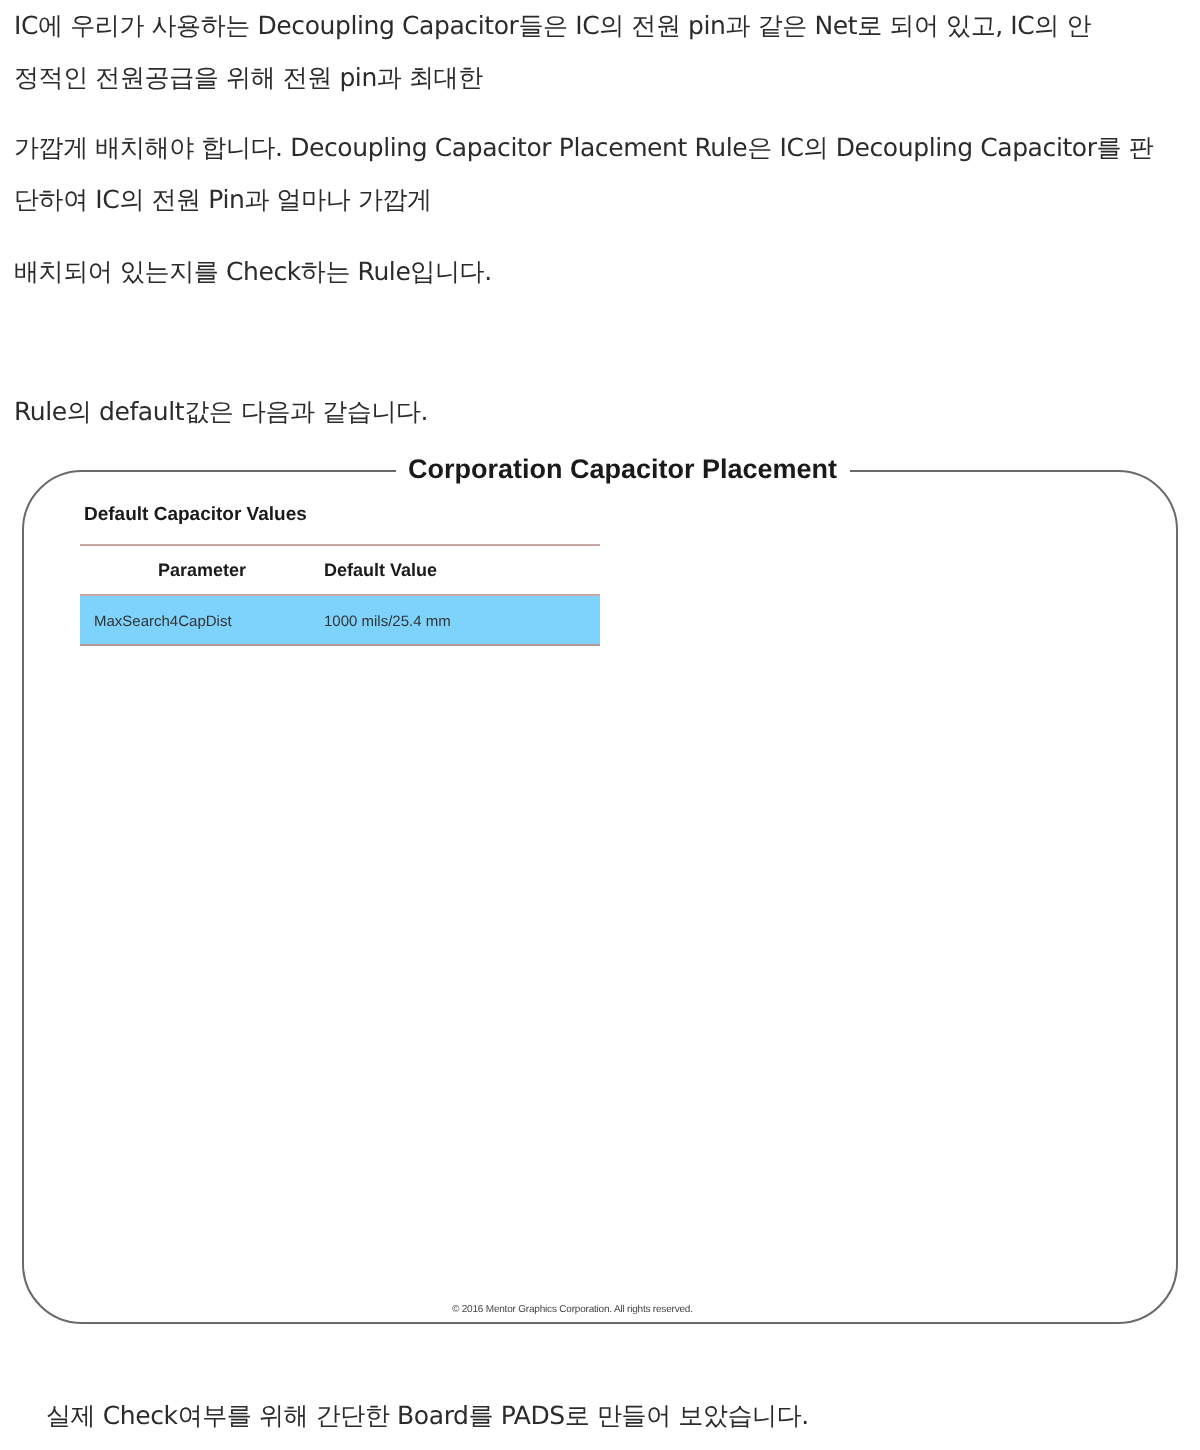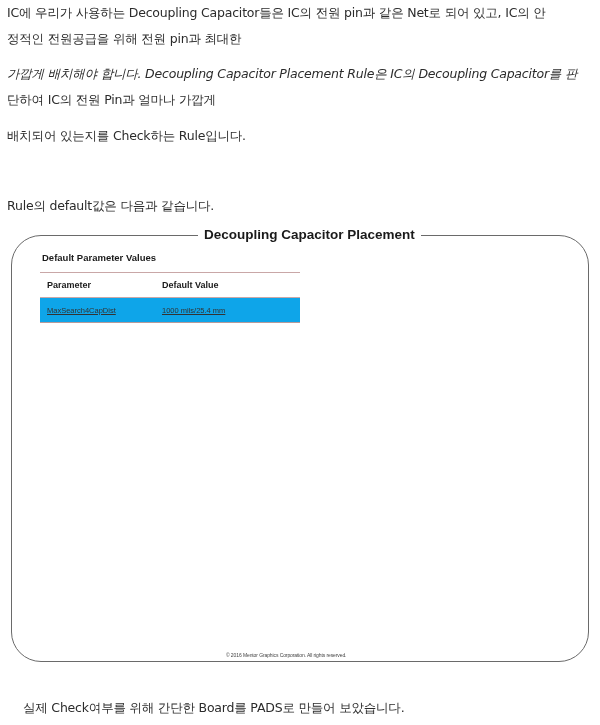--- a/index.html
+++ b/index.html
@@ -72,51 +72,50 @@
       border-top: 1px solid #c9a7a7;
       border-bottom: 1px solid #c9a7a7;
     }
     .param-table td {
       font-size: 7.5px;
       color: #333333;
       height: 24px;
       padding: 0 0 0 7px;
     }
     .param-table tr.shaded td {
-      background: #0ea5e9;
-      text-decoration: underline;
+      background: #7dd3fc;
     }
     .param-table tr:last-child td {
       border-bottom: 1.5px solid #b79a9a;
     }
-    .param-table .col1 { width: 108px; }
+    .param-table .col1 { width: 108px; text-align: center; }
     .copyright {
       position: absolute;
       left: 226px;
       top: 652px;
       font-family: "Liberation Sans", sans-serif;
       font-size: 5px;
       color: #444444;
       letter-spacing: -0.1px;
     }
   </style>
 </head>
 <body>
 
 <p class="para" style="top:4px; margin:0;">IC에 우리가 사용하는 Decoupling Capacitor들은 IC의 전원 pin과 같은 Net로 되어 있고, IC의 안</p>
 <p class="para" style="top:30px; margin:0;">정적인 전원공급을 위해 전원 pin과 최대한</p>
-<p class="para" style="top:65px; margin:0;font-style:italic;">가깝게 배치해야 합니다. Decoupling Capacitor Placement Rule은 IC의 Decoupling Capacitor를 판</p>
+<p class="para" style="top:65px; margin:0;">가깝게 배치해야 합니다. Decoupling Capacitor Placement Rule은 IC의 Decoupling Capacitor를 판</p>
 <p class="para" style="top:91px; margin:0;">단하여 IC의 전원 Pin과 얼마나 가깝게</p>
 <p class="para" style="top:127px; margin:0;">배치되어 있는지를 Check하는 Rule입니다.</p>
 <p class="para" style="top:197px; margin:0;">Rule의 default값은 다음과 같습니다.</p>
 
 <div class="frame"></div>
-<div class="frame-title">Decoupling Capacitor Placement</div>
+<div class="frame-title">Corporation Capacitor Placement</div>
 
-<div class="section-title">Default Parameter Values</div>
+<div class="section-title">Default Capacitor Values</div>
 
 <table class="param-table">
   <thead>
     <tr>
       <th class="col1">Parameter</th>
       <th>Default Value</th>
     </tr>
   </thead>
   <tbody>
     <tr class="shaded">

